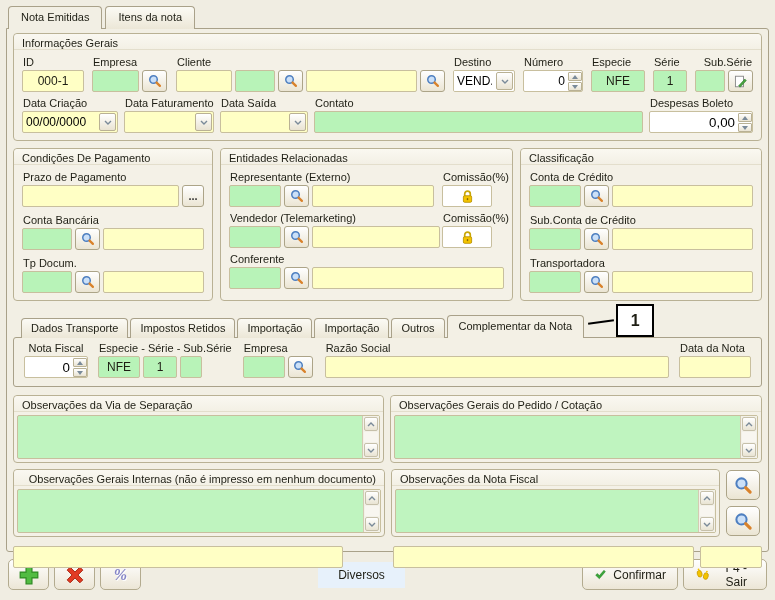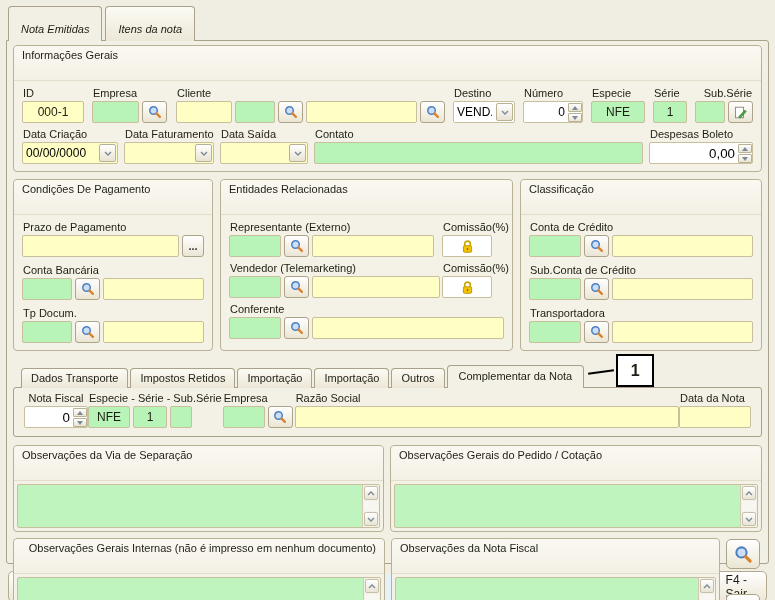--- a/index.html
+++ b/index.html
@@ -7,33 +7,33 @@
   body {
     width:775px; height:600px; overflow:hidden;
     background:#F0EDE2;
     font-family:"Liberation Sans", sans-serif;
     font-size:11px; color:#1e1e14;
   }
   
   .main-tabbar { display:flex; gap:3px; padding:6px 0 0 8px; position:relative; z-index:3; }
   .mtab {
     border:1px solid #A9A189; border-bottom:none; border-radius:4px 4px 0 0;
-    padding:16px 12px 5px; background:linear-gradient(#FBFAF4,#ECE7D7);
-    margin-bottom:-1px; cursor:default; white-space:nowrap;font-style:italic;
+    padding:4px 12px 5px; background:linear-gradient(#FBFAF4,#ECE7D7);
+    margin-bottom:-1px; cursor:default; white-space:nowrap;
   }
   .mtab.sel { background:#F2EFE4; padding-bottom:6px; }
   
   .page {
     position:relative; z-index:2; margin:0 6px; height:524px;
     border:1px solid #A9A189; border-radius:0 3px 3px 3px;
     background:#F2EFE4; padding:4px 6px;
   }
   
   .gb { border:1px solid #B9B194; border-radius:4px; background:#F4F1E7; }
-  .gb>.cap { padding:3px 8px 19px; border-bottom:1px solid #E3DECC; background:linear-gradient(#FAF8F1,#F3F0E5); border-radius:4px 4px 0 0; white-space:nowrap; overflow:hidden; }
+  .gb>.cap { padding:3px 8px 0; border-bottom:1px solid #E3DECC; background:linear-gradient(#FAF8F1,#F3F0E5); border-radius:4px 4px 0 0; white-space:nowrap; overflow:hidden; }
   .gb>.bd { padding:4px 8px 7px; }
   
   .lbl { display:block; padding:2px 1px 2px; white-space:nowrap; }
   .fld {
     height:22px; border:1px solid #C8BF9E; border-radius:2px;
     background:#FFFFC5; padding:0 4px; font:12px "Liberation Sans",sans-serif; color:#1e1e14;
     outline:none; width:100%;
   }
   .grn { background:#B8F3B8; }
   .wht { background:#FFFFFF; }
@@ -411,21 +411,21 @@
     <div class="dtab"><span>Impostos Retidos</span></div>
     <div class="dtab"><span>Importação</span></div>
     <div class="dtab"><span>Importação</span></div>
     <div class="dtab"><span>Outros</span></div>
     <div class="dtab sel"><span>Complementar da Nota</span></div>
     <div class="callout-line"></div>
     <div class="callout-box">1</div>
   </div>
 
   <div class="dpanel">
-    <div class="frow" style="align-items:flex-end; gap:0;">
+    <div class="frow" style="align-items:flex-end; gap:10px;">
       <div class="col" style="width:64px;">
         <span class="lbl ctr">Nota Fiscal</span>
         <div class="spin">
           <input class="rgt flex1" style="padding: 0px 3px;" value="0">
           <div class="spinbtns">
               <button class="sb up"></button>
               <button class="sb dn"></button>
             </div>
         </div>
       </div>

